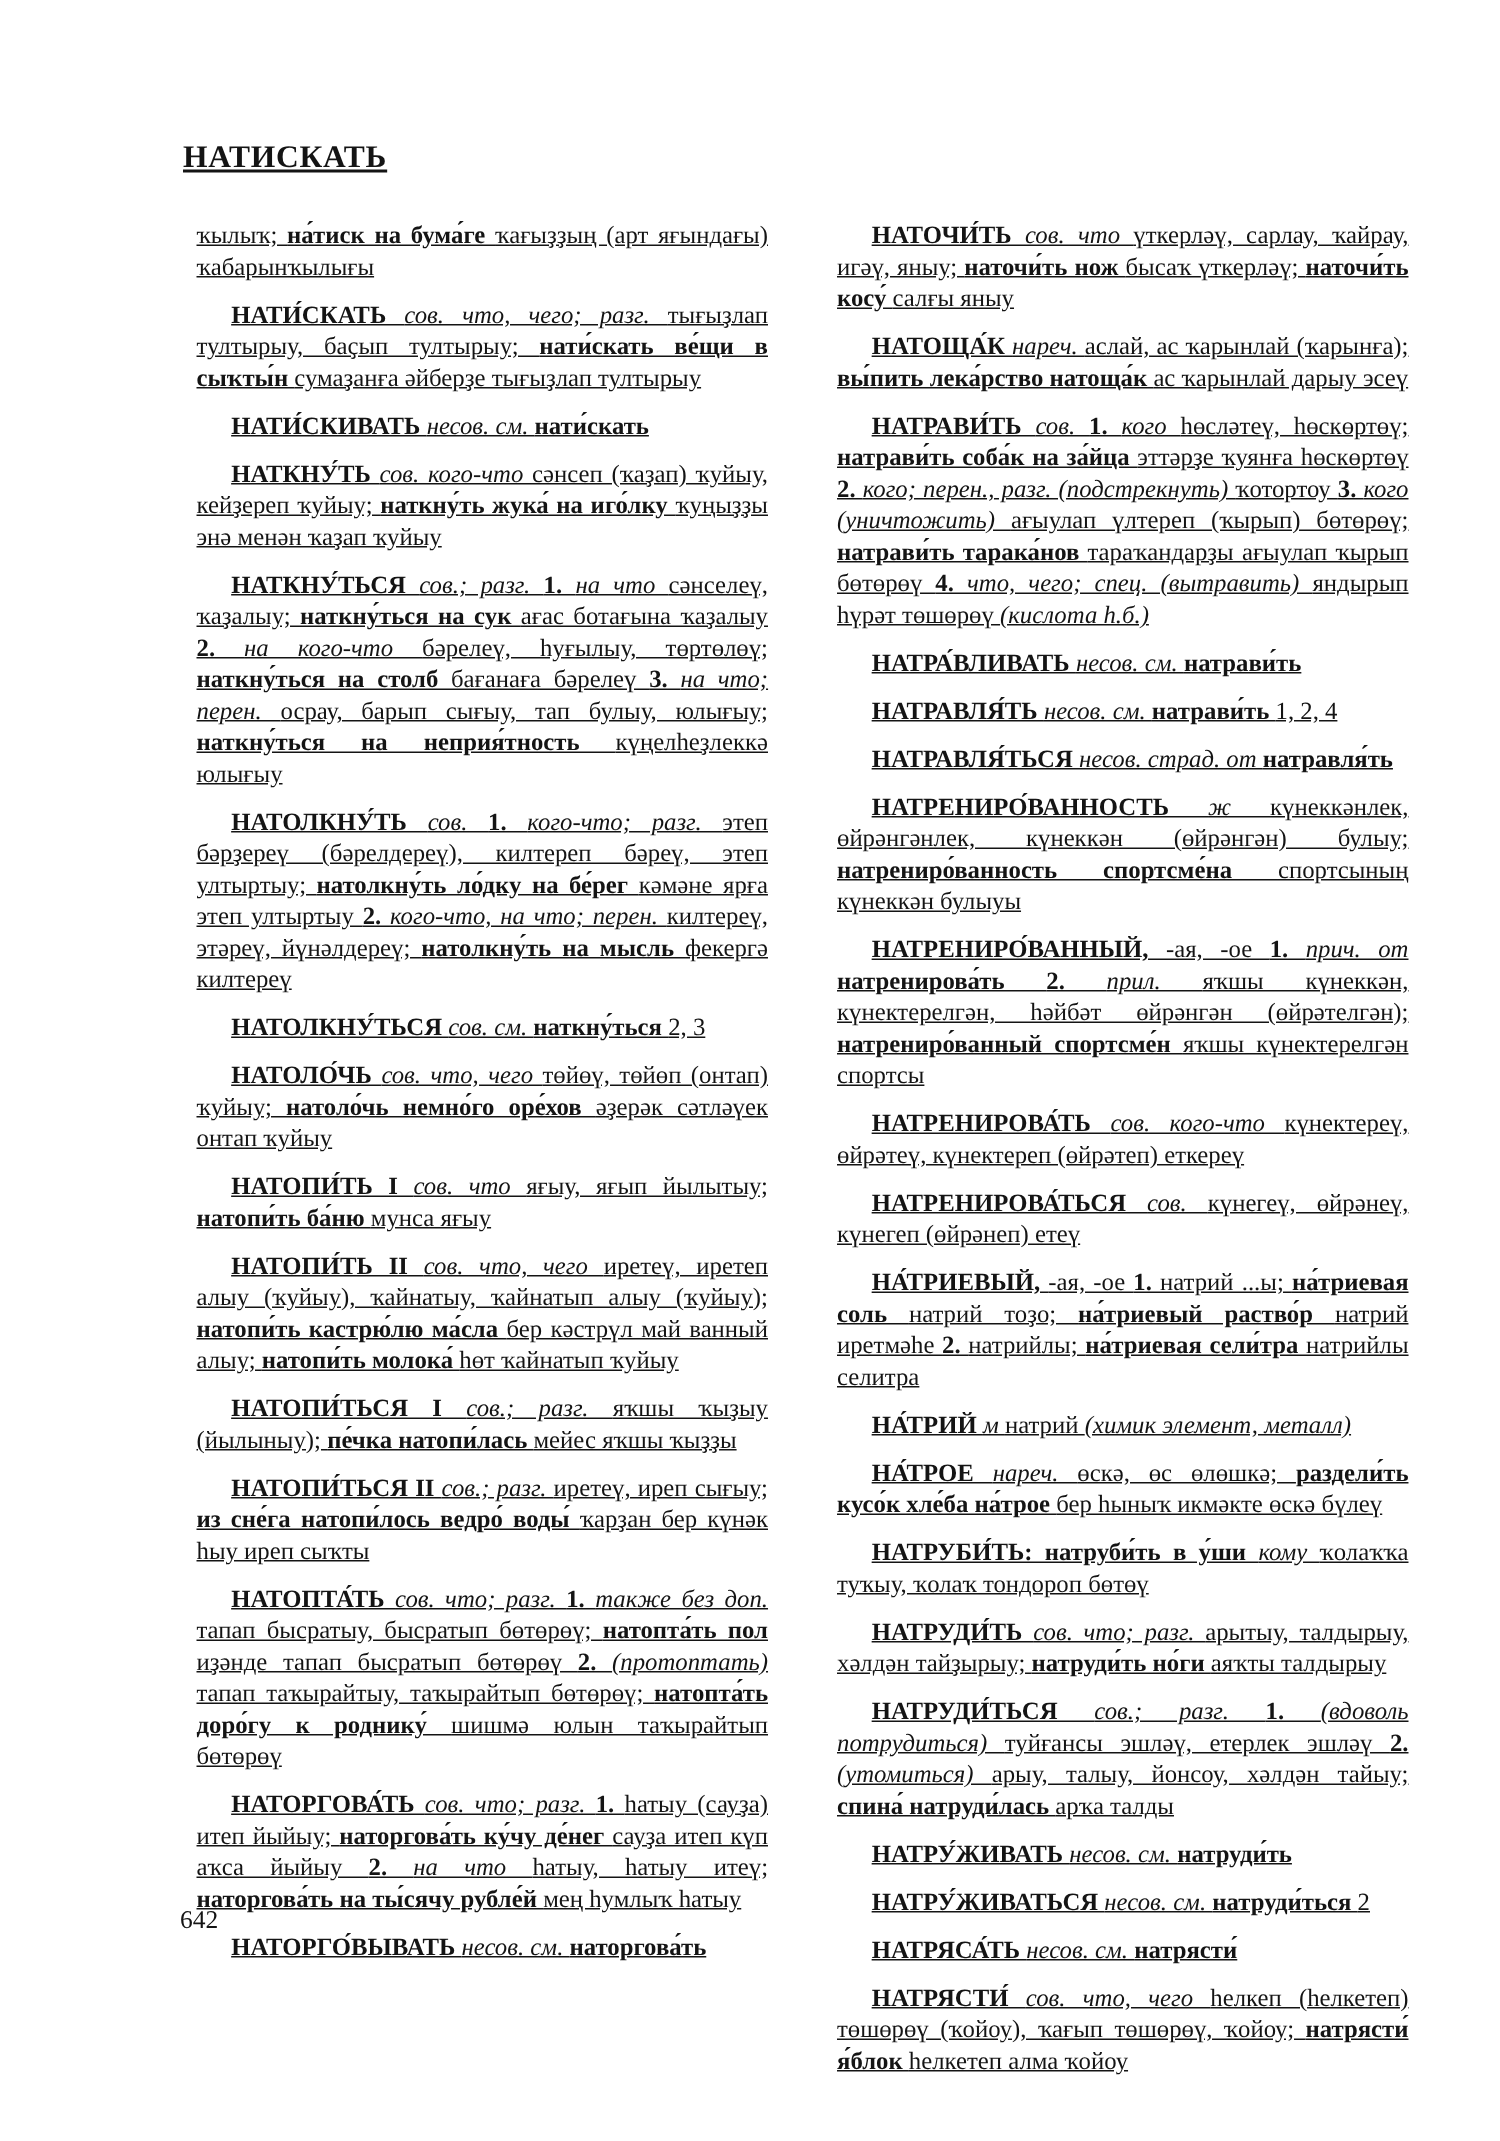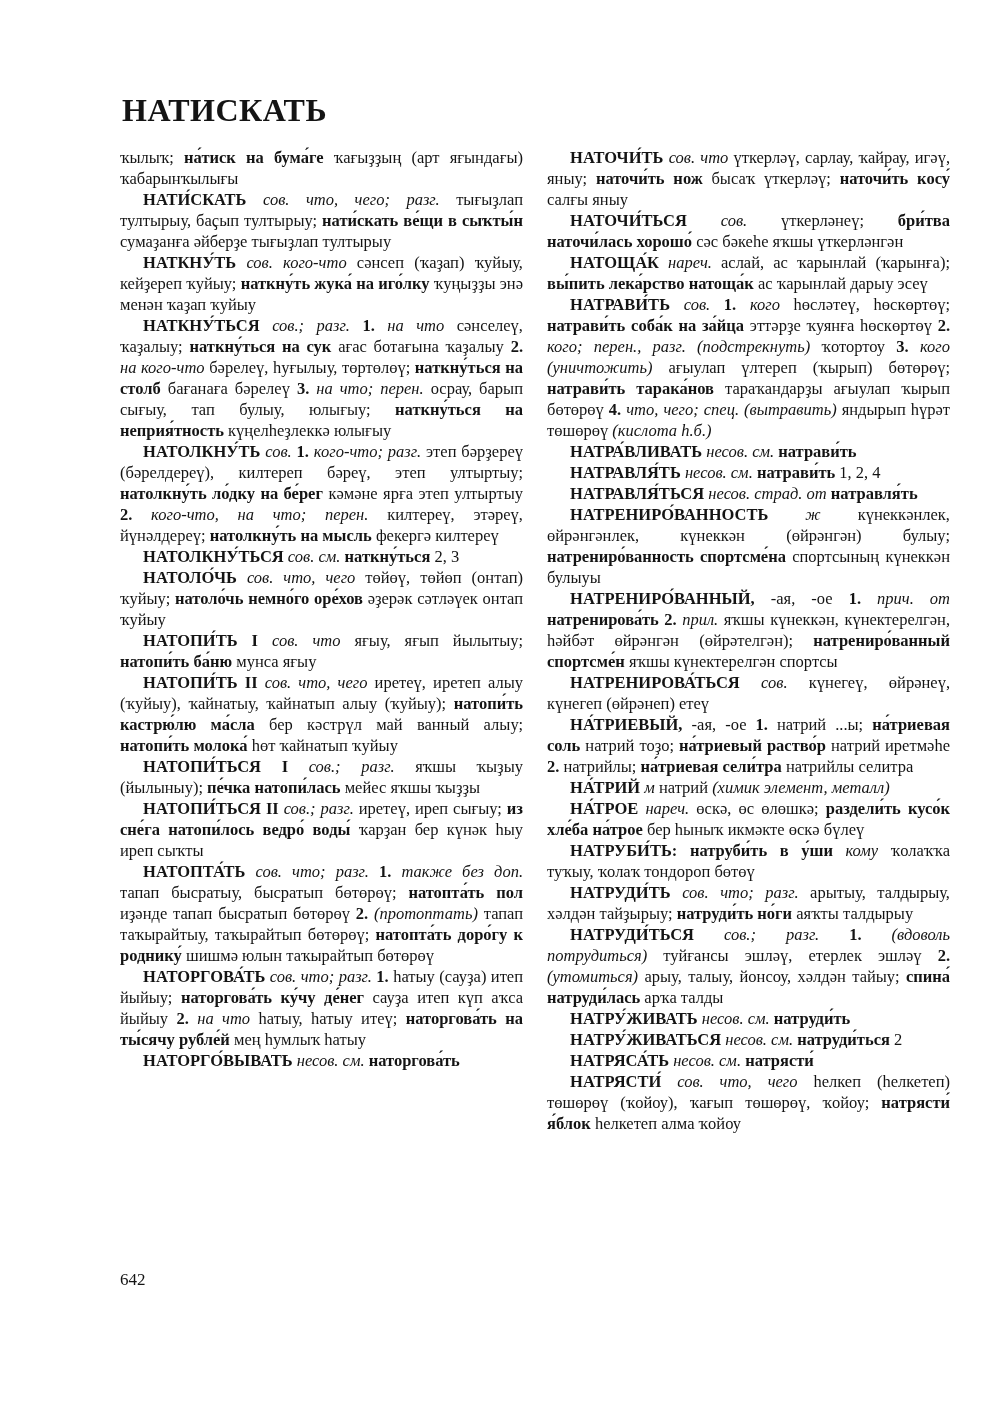--- a/index.html
+++ b/index.html
@@ -10,39 +10,41 @@
     font-family: "Liberation Serif", "DejaVu Serif", serif;
     position: relative;
     overflow: hidden;
   }
   .page {
     position: absolute; inset: 0;
     padding: 92px 50px 0 120px;
     box-sizing: border-box;
   }
   .running-head {
-    font-size: 32px;
+    font-size: 21px;
     font-weight: 700;
     letter-spacing: 0.5px;
     margin: 0 0 18px 2px;
+    text-decoration: underline;
   }
   .columns {
     display: flex;
     gap: 24px;
     align-items: flex-start;
   }
   .col {
     width: 403px;
     font-size: 16.5px;
     line-height: 21px;
     text-align: justify;
   }
   .entry {
-    margin: 0;
+    margin: 11px;
     text-indent: 1.4em;
+    text-decoration: underline;
   }
   .entry.cont { text-indent: 0; }
   .b { font-weight: 700; }
   .i { font-style: italic; }
   .page-number {
     position: absolute;
     top: 1270px;
     left: 120px;
     width: 806px;
     text-align: left;
@@ -51,43 +53,44 @@
 </style>
 </head>
 <body>
 
 <div class="page">
   <h1 class="running-head">НАТИСКАТЬ</h1>
   <div class="columns">
     <div class="col">
         <p class="entry cont"><span class="n">ҡылыҡ; </span><span class="b">на́тиск на бума́ге </span><span class="n">ҡағыҙҙың (арт яғындағы) ҡабарынҡылығы</span></p>
         <p class="entry"><span class="b">НАТИ́СКАТЬ </span><span class="i">сов. что, чего; разг. </span><span class="n">тығыҙлап тултырыу, баҫып тултырыу; </span><span class="b">нати́скать ве́щи в сыҡты́н </span><span class="n">сумаҙанға әйберҙе тығыҙлап тултырыу</span></p>
+        <p class="entry"><span class="b">НАТИ́СКИВАТЬ </span><span class="i">несов. см. </span><span class="b">нати́скать</span></p>
         <p class="entry"><span class="b">НАТКНУ́ТЬ </span><span class="i">сов. кого-что </span><span class="n">сәнсеп (ҡаҙап) ҡуйыу, кейҙереп ҡуйыу; </span><span class="b">наткну́ть жука́ на иго́лку </span><span class="n">ҡуңыҙҙы энә менән ҡаҙап ҡуйыу</span></p>
         <p class="entry"><span class="b">НАТКНУ́ТЬСЯ </span><span class="i">сов.; разг. </span><span class="b">1. </span><span class="i">на что </span><span class="n">сәнселеү, ҡаҙалыу; </span><span class="b">наткну́ться на сук </span><span class="n">ағас ботағына ҡаҙалыу </span><span class="b">2. </span><span class="i">на кого-что </span><span class="n">бәрелеү, һуғылыу, төртөлөү; </span><span class="b">наткну́ться на столб </span><span class="n">бағанаға бәрелеү </span><span class="b">3. </span><span class="i">на что; перен. </span><span class="n">осрау, барып сығыу, тап булыу, юлығыу; </span><span class="b">наткну́ться на неприя́тность </span><span class="n">күңелһеҙлеккә юлығыу</span></p>
         <p class="entry"><span class="b">НАТОЛКНУ́ТЬ </span><span class="i">сов. </span><span class="b">1. </span><span class="i">кого-что; разг. </span><span class="n">этеп бәрҙереү (бәрелдереү), килтереп бәреү, этеп ултыртыу; </span><span class="b">натолкну́ть ло́дку на бе́рег </span><span class="n">кәмәне ярға этеп ултыртыу </span><span class="b">2. </span><span class="i">кого-что, на что; перен. </span><span class="n">килтереү, этәреү, йүнәлдереү; </span><span class="b">натолкну́ть на мысль </span><span class="n">фекергә килтереү</span></p>
         <p class="entry"><span class="b">НАТОЛКНУ́ТЬСЯ </span><span class="i">сов. см. </span><span class="b">наткну́ться </span><span class="n">2, 3</span></p>
         <p class="entry"><span class="b">НАТОЛО́ЧЬ </span><span class="i">сов. что, чего </span><span class="n">төйөү, төйөп (онтап) ҡуйыу; </span><span class="b">натоло́чь немно́го оре́хов </span><span class="n">әҙерәк сәтләүек онтап ҡуйыу</span></p>
         <p class="entry"><span class="b">НАТОПИ́ТЬ I </span><span class="i">сов. что </span><span class="n">яғыу, яғып йылытыу; </span><span class="b">натопи́ть ба́ню </span><span class="n">мунса яғыу</span></p>
         <p class="entry"><span class="b">НАТОПИ́ТЬ II </span><span class="i">сов. что, чего </span><span class="n">иретеү, иретеп алыу (ҡуйыу), ҡайнатыу, ҡайнатып алыу (ҡуйыу); </span><span class="b">натопи́ть кастрю́лю ма́сла </span><span class="n">бер кәстрүл май ванный алыу; </span><span class="b">натопи́ть молока́ </span><span class="n">һөт ҡайнатып ҡуйыу</span></p>
         <p class="entry"><span class="b">НАТОПИ́ТЬСЯ I </span><span class="i">сов.; разг. </span><span class="n">яҡшы ҡыҙыу (йылыныу); </span><span class="b">пе́чка натопи́лась </span><span class="n">мейес яҡшы ҡыҙҙы</span></p>
         <p class="entry"><span class="b">НАТОПИ́ТЬСЯ II </span><span class="i">сов.; разг. </span><span class="n">иретеү, иреп сығыу; </span><span class="b">из сне́га натопи́лось ведро́ воды́ </span><span class="n">ҡарҙан бер күнәк һыу иреп сыҡты</span></p>
         <p class="entry"><span class="b">НАТОПТА́ТЬ </span><span class="i">сов. что; разг. </span><span class="b">1. </span><span class="i">также без доп. </span><span class="n">тапап бысратыу, бысратып бөтөрөү; </span><span class="b">натопта́ть пол </span><span class="n">иҙәнде тапап бысратып бөтөрөү </span><span class="b">2. </span><span class="i">(протоптать) </span><span class="n">тапап таҡырайтыу, таҡырайтып бөтөрөү; </span><span class="b">натопта́ть доро́гу к роднику́ </span><span class="n">шишмә юлын таҡырайтып бөтөрөү</span></p>
         <p class="entry"><span class="b">НАТОРГОВА́ТЬ </span><span class="i">сов. что; разг. </span><span class="b">1. </span><span class="n">һатыу (сауҙа) итеп йыйыу; </span><span class="b">наторгова́ть ку́чу де́нег </span><span class="n">сауҙа итеп күп аҡса йыйыу </span><span class="b">2. </span><span class="i">на что </span><span class="n">һатыу, һатыу итеү; </span><span class="b">наторгова́ть на ты́сячу рубле́й </span><span class="n">мең һумлыҡ һатыу</span></p>
         <p class="entry"><span class="b">НАТОРГО́ВЫВАТЬ </span><span class="i">несов. см. </span><span class="b">наторгова́ть</span></p>
       </div>
     <div class="col">
         <p class="entry"><span class="b">НАТОЧИ́ТЬ </span><span class="i">сов. что </span><span class="n">үткерләү, сарлау, ҡайрау, игәү, яныу; </span><span class="b">наточи́ть нож </span><span class="n">бысаҡ үткерләү; </span><span class="b">наточи́ть косу́ </span><span class="n">салғы яныу</span></p>
-        <p class="entry"><span class="b">НАТОЧИ́ТЬСЯ </span><span class="i">сов. </span><span class="n">үткерләнеү; </span><span class="b">бри́тва наточи́лась хорошо́ </span><span class="n">сәс бәкеһе яҡшы үткерләнгән</span></p>
         <p class="entry"><span class="b">НАТОЩА́К </span><span class="i">нареч. </span><span class="n">аслай, ас ҡарынлай (ҡарынға); </span><span class="b">вы́пить лека́рство натоща́к </span><span class="n">ас ҡарынлай дарыу эсеү</span></p>
         <p class="entry"><span class="b">НАТРАВИ́ТЬ </span><span class="i">сов. </span><span class="b">1. </span><span class="i">кого </span><span class="n">һөсләтеү, һөскөртөү; </span><span class="b">натрави́ть соба́к на за́йца </span><span class="n">эттәрҙе ҡуянға һөскөртөү </span><span class="b">2. </span><span class="i">кого; перен., разг. (подстрекнуть) </span><span class="n">ҡотортоу </span><span class="b">3. </span><span class="i">кого (уничтожить) </span><span class="n">ағыулап үлтереп (ҡырып) бөтөрөү; </span><span class="b">натрави́ть тарака́нов </span><span class="n">тараҡандарҙы ағыулап ҡырып бөтөрөү </span><span class="b">4. </span><span class="i">что, чего; спец. (вытравить) </span><span class="n">яндырып һүрәт төшөрөү </span><span class="i">(кислота һ.б.)</span></p>
         <p class="entry"><span class="b">НАТРА́ВЛИВАТЬ </span><span class="i">несов. см. </span><span class="b">натрави́ть</span></p>
         <p class="entry"><span class="b">НАТРАВЛЯ́ТЬ </span><span class="i">несов. см. </span><span class="b">натрави́ть </span><span class="n">1, 2, 4</span></p>
         <p class="entry"><span class="b">НАТРАВЛЯ́ТЬСЯ </span><span class="i">несов. страд. от </span><span class="b">натравля́ть</span></p>
         <p class="entry"><span class="b">НАТРЕНИРО́ВАННОСТЬ </span><span class="i">ж </span><span class="n">күнеккәнлек, өйрәнгәнлек, күнеккән (өйрәнгән) булыу; </span><span class="b">натрениро́ванность спортсме́на </span><span class="n">спортсының күнеккән булыуы</span></p>
         <p class="entry"><span class="b">НАТРЕНИРО́ВАННЫЙ, </span><span class="n">-ая, -ое </span><span class="b">1. </span><span class="i">прич. от </span><span class="b">натренирова́ть </span><span class="b">2. </span><span class="i">прил. </span><span class="n">яҡшы күнеккән, күнектерелгән, һәйбәт өйрәнгән (өйрәтелгән); </span><span class="b">натрениро́ванный спортсме́н </span><span class="n">яҡшы күнектерелгән спортсы</span></p>
+        <p class="entry"><span class="b">НАТРЕНИРОВА́ТЬ </span><span class="i">сов. кого-что </span><span class="n">күнектереү, өйрәтеү, күнектереп (өйрәтеп) еткереү</span></p>
         <p class="entry"><span class="b">НАТРЕНИРОВА́ТЬСЯ </span><span class="i">сов. </span><span class="n">күнегеү, өйрәнеү, күнегеп (өйрәнеп) етеү</span></p>
         <p class="entry"><span class="b">НА́ТРИЕВЫЙ, </span><span class="n">-ая, -ое </span><span class="b">1. </span><span class="n">натрий ...ы; </span><span class="b">на́триевая соль </span><span class="n">натрий тоҙо; </span><span class="b">на́триевый раство́р </span><span class="n">натрий иретмәһе </span><span class="b">2. </span><span class="n">натрийлы; </span><span class="b">на́триевая сели́тра </span><span class="n">натрийлы селитра</span></p>
         <p class="entry"><span class="b">НА́ТРИЙ </span><span class="i">м </span><span class="n">натрий </span><span class="i">(химик элемент, металл)</span></p>
         <p class="entry"><span class="b">НА́ТРОЕ </span><span class="i">нареч. </span><span class="n">өскә, өс өлөшкә; </span><span class="b">раздели́ть кусо́к хле́ба на́трое </span><span class="n">бер һыныҡ икмәкте өскә бүлеү</span></p>
         <p class="entry"><span class="b">НАТРУБИ́ТЬ: натруби́ть в у́ши </span><span class="i">кому </span><span class="n">ҡолаҡҡа туҡыу, ҡолаҡ тондороп бөтөү</span></p>
         <p class="entry"><span class="b">НАТРУДИ́ТЬ </span><span class="i">сов. что; разг. </span><span class="n">арытыу, талдырыу, хәлдән тайҙырыу; </span><span class="b">натруди́ть но́ги </span><span class="n">аяҡты талдырыу</span></p>
         <p class="entry"><span class="b">НАТРУДИ́ТЬСЯ </span><span class="i">сов.; разг. </span><span class="b">1. </span><span class="i">(вдоволь потрудиться) </span><span class="n">туйғансы эшләү, етерлек эшләү </span><span class="b">2. </span><span class="i">(утомиться) </span><span class="n">арыу, талыу, йонсоу, хәлдән тайыу; </span><span class="b">спина́ натруди́лась </span><span class="n">арҡа талды</span></p>
         <p class="entry"><span class="b">НАТРУ́ЖИВАТЬ </span><span class="i">несов. см. </span><span class="b">натруди́ть</span></p>
         <p class="entry"><span class="b">НАТРУ́ЖИВАТЬСЯ </span><span class="i">несов. см. </span><span class="b">натруди́ться </span><span class="n">2</span></p>
         <p class="entry"><span class="b">НАТРЯСА́ТЬ </span><span class="i">несов. см. </span><span class="b">натрясти́</span></p>

